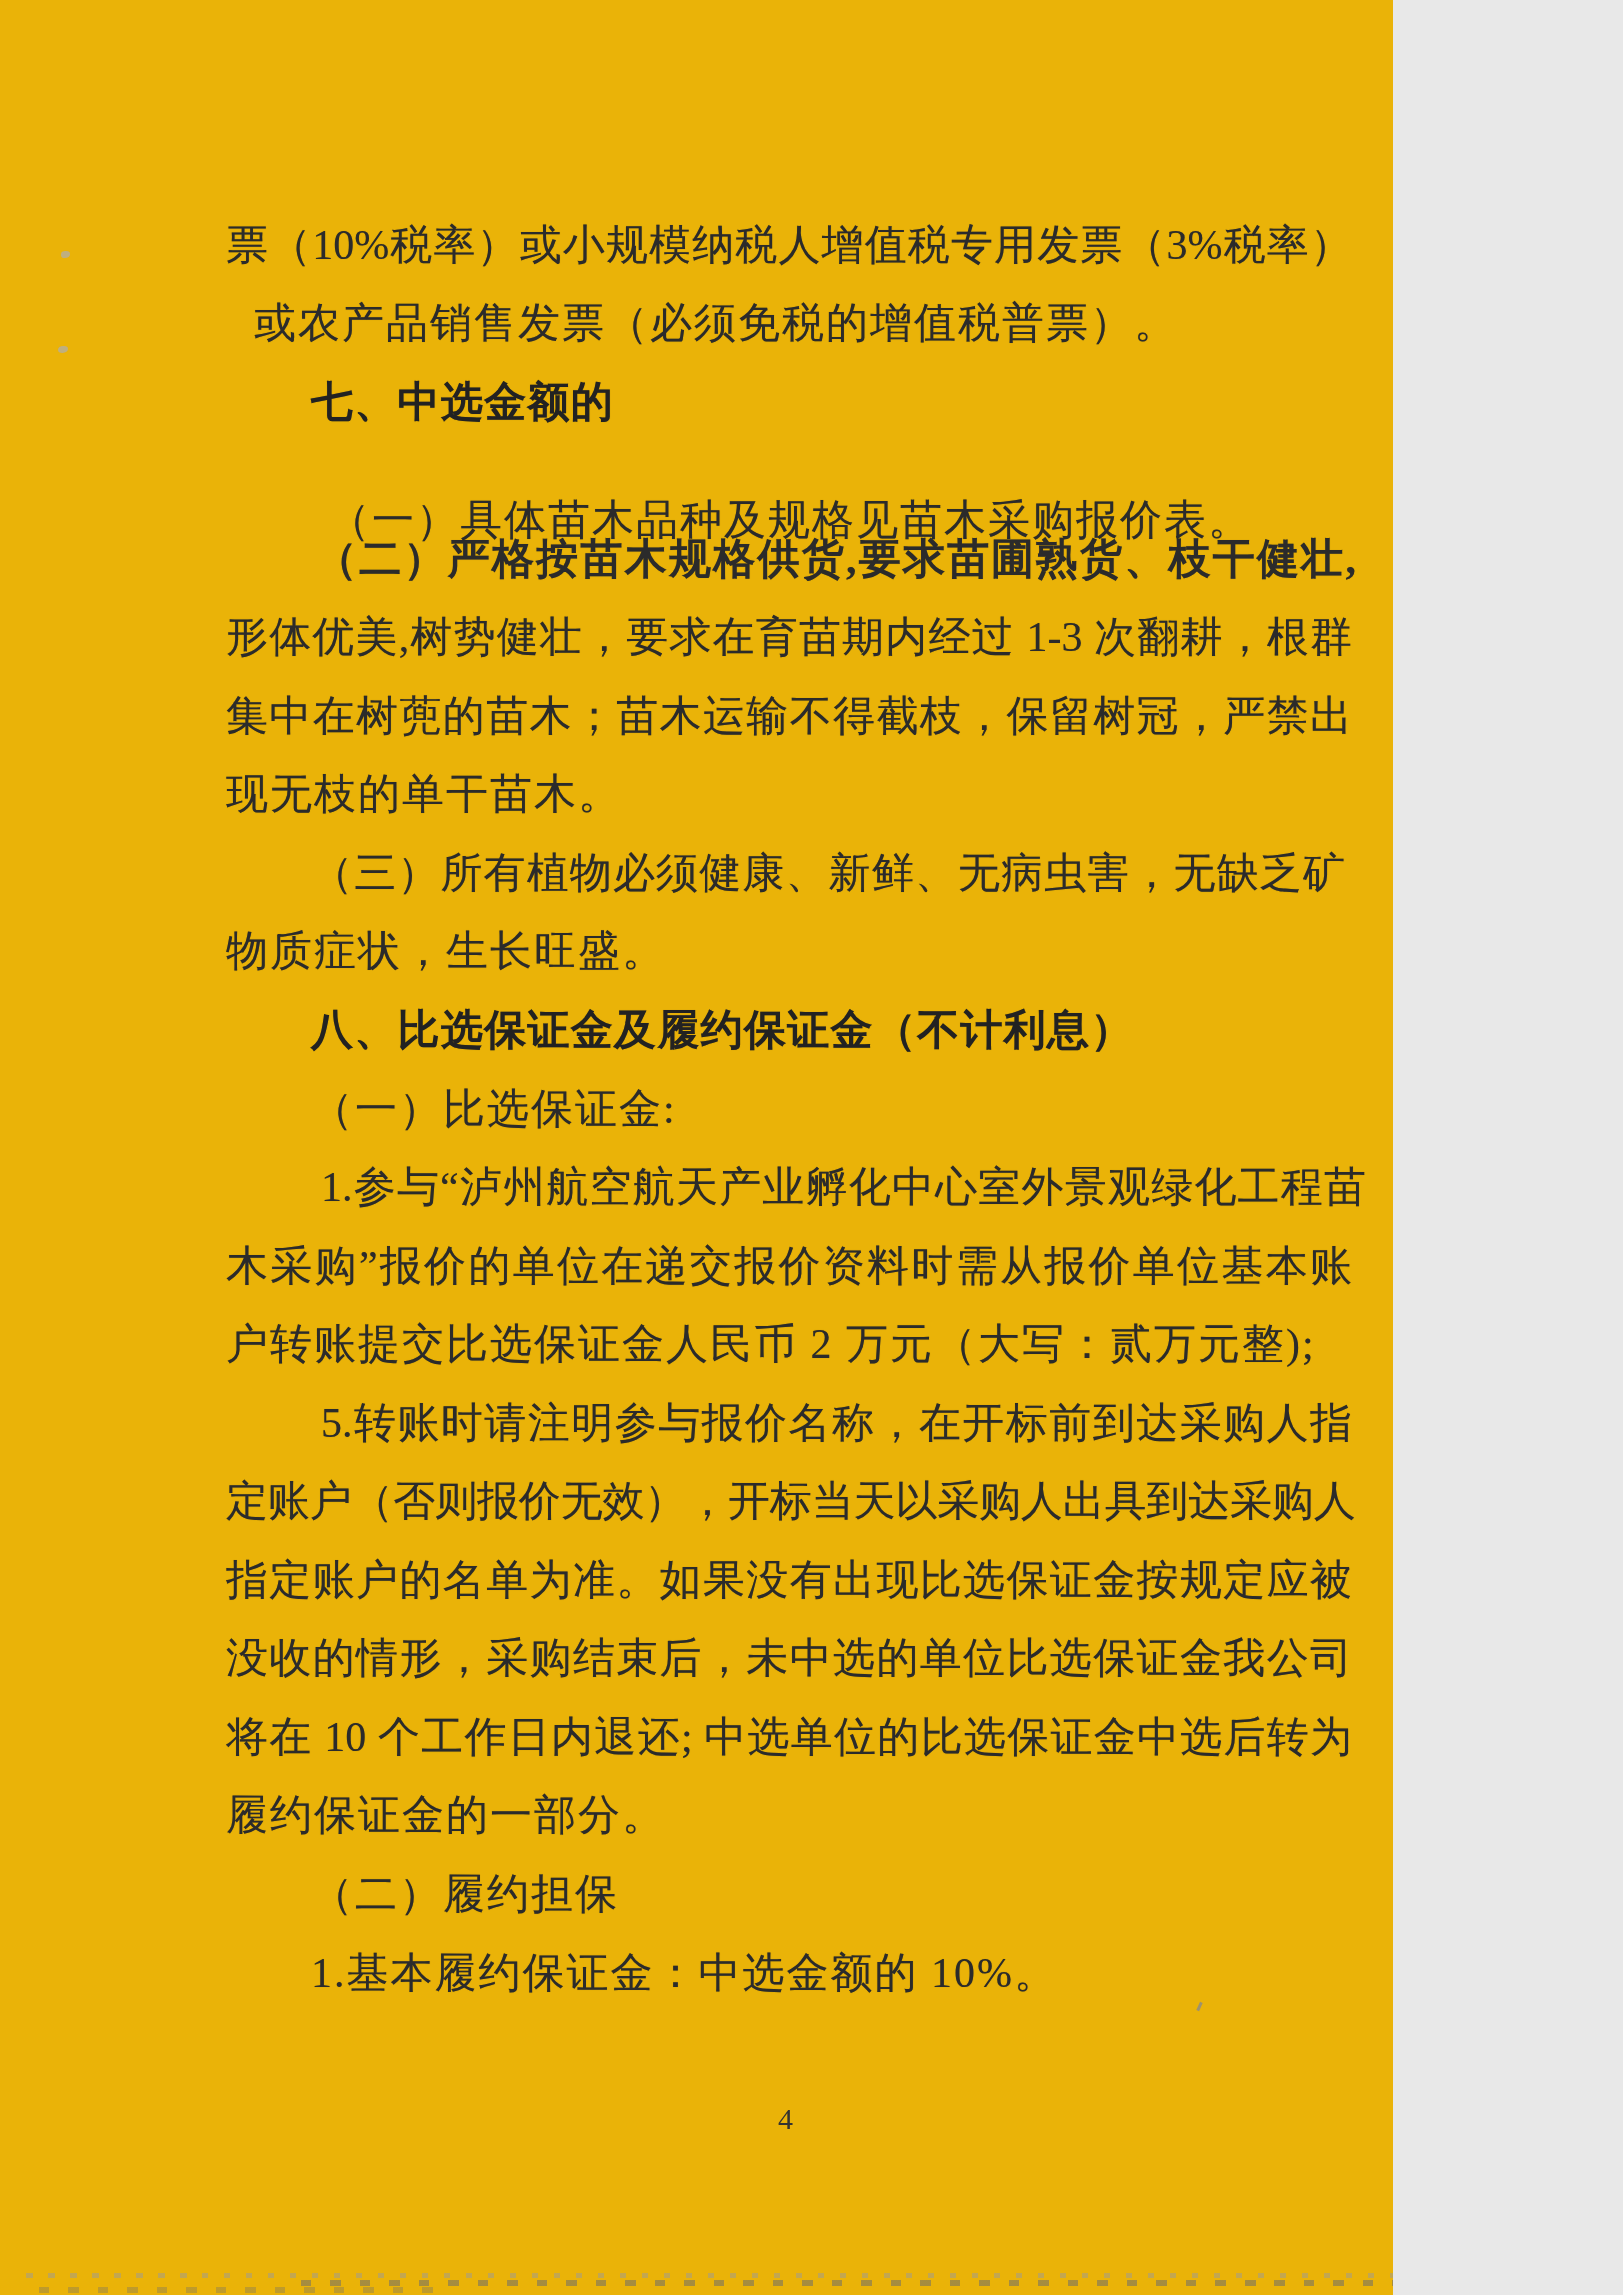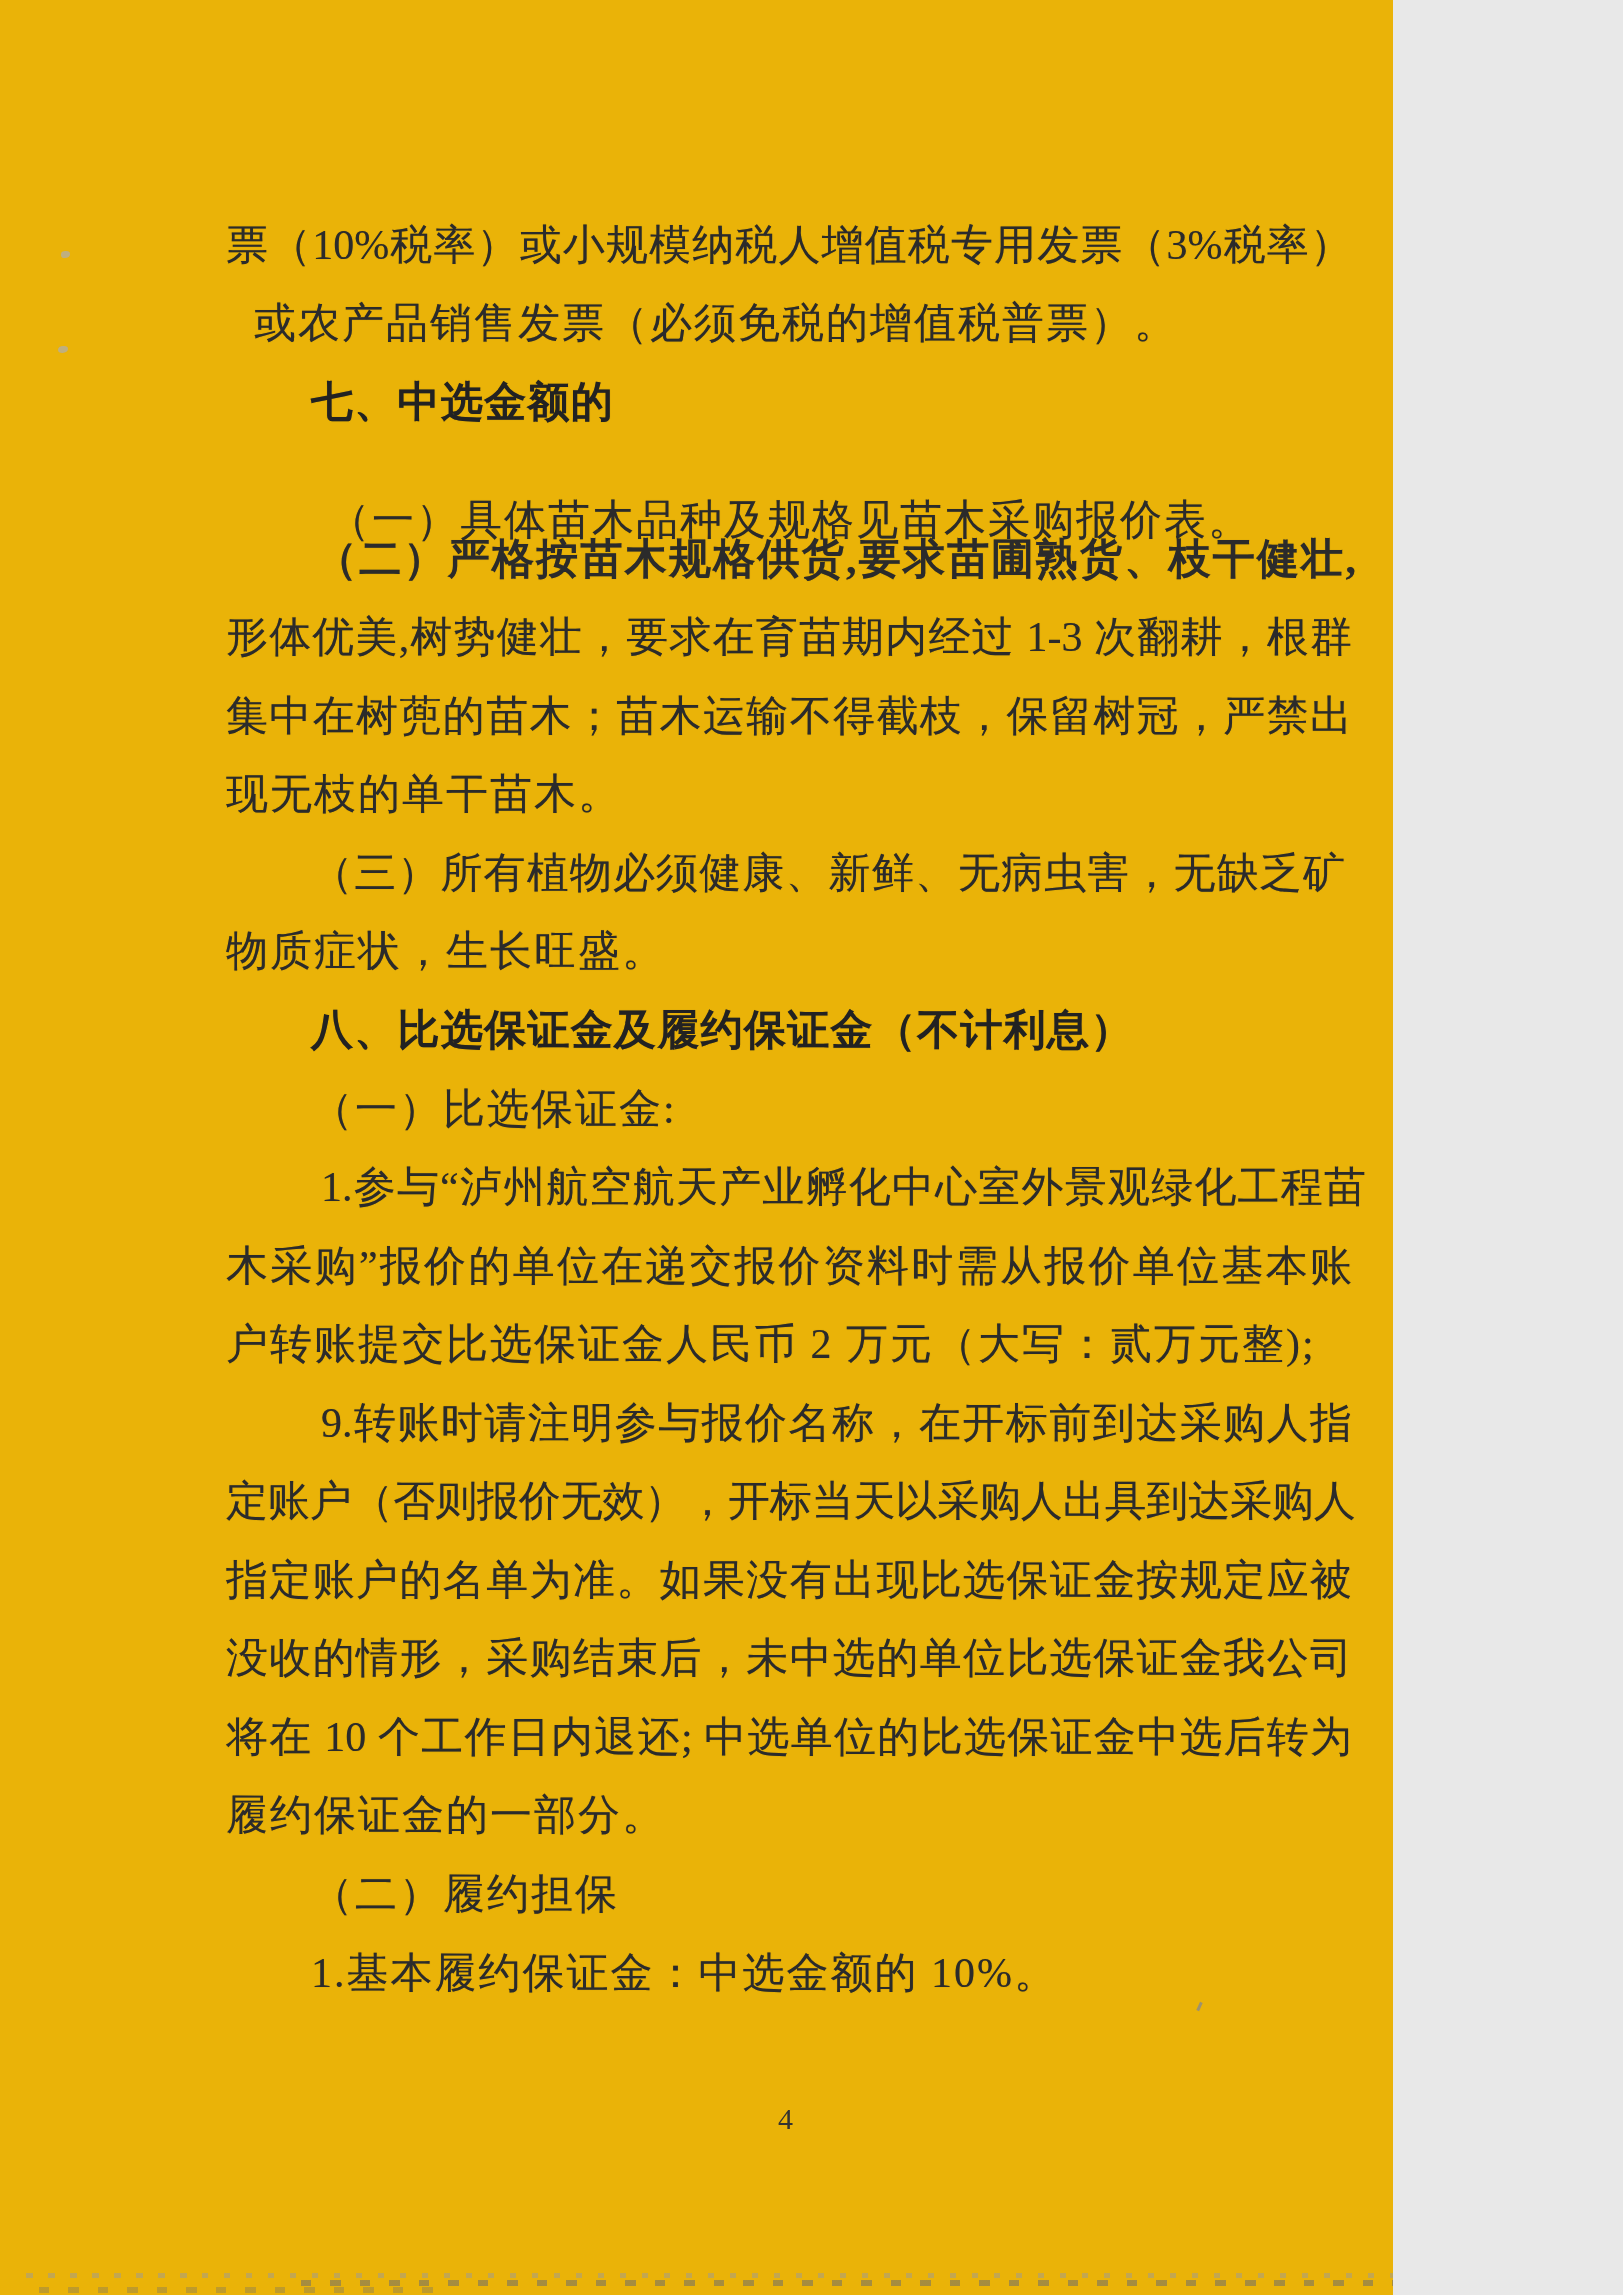--- a/index.html
+++ b/index.html
@@ -75,21 +75,21 @@
   <div class="line just" style="top:615px;left:226px;width:1126px;">形体优美,树势健壮，要求在育苗期内经过 1-3 次翻耕，根群</div>
   <div class="line just" style="top:694px;left:226px;width:1126px;">集中在树蔸的苗木；苗木运输不得截枝，保留树冠，严禁出</div>
   <div class="line" style="top:772px;left:226px;">现无枝的单干苗木。</div>
   <div class="line just" style="top:851px;left:311px;width:1034px;">（三）所有植物必须健康、新鲜、无病虫害，无缺乏矿</div>
   <div class="line" style="top:929px;left:226px;">物质症状，生长旺盛。</div>
   <div class="line heading" style="top:1008px;left:311px;">八、比选保证金及履约保证金（不计利息）</div>
   <div class="line" style="top:1087px;left:311px;">（一）比选保证金:</div>
   <div class="line just" style="top:1165px;left:321px;width:1045px;">1.参与“泸州航空航天产业孵化中心室外景观绿化工程苗</div>
   <div class="line just" style="top:1244px;left:226px;width:1126px;">木采购”报价的单位在递交报价资料时需从报价单位基本账</div>
   <div class="line" style="top:1322px;left:226px;">户转账提交比选保证金人民币 2 万元（大写：贰万元整);</div>
-  <div class="line just" style="top:1401px;left:321px;width:1031px;">9.转账时请注明参与报价名称，在开标前到达采购人指</div>
+  <div class="line just" style="top:1401px;left:321px;width:1031px;">5.转账时请注明参与报价名称，在开标前到达采购人指</div>
   <div class="line just" style="top:1479px;left:226px;width:1129px;letter-spacing:-0.7px;">定账户（否则报价无效），开标当天以采购人出具到达采购人</div>
   <div class="line just" style="top:1558px;left:226px;width:1126px;">指定账户的名单为准。如果没有出现比选保证金按规定应被</div>
   <div class="line just" style="top:1636px;left:226px;width:1126px;">没收的情形，采购结束后，未中选的单位比选保证金我公司</div>
   <div class="line just" style="top:1715px;left:226px;width:1126px;">将在 10 个工作日内退还; 中选单位的比选保证金中选后转为</div>
   <div class="line" style="top:1793px;left:226px;">履约保证金的一部分。</div>
   <div class="line" style="top:1872px;left:311px;">（二）履约担保</div>
   <div class="line" style="top:1951px;left:311px;">1.基本履约保证金：中选金额的 10%。</div>
 
   <div class="page-num" style="top:2102px;left:778px;">4</div>
 

